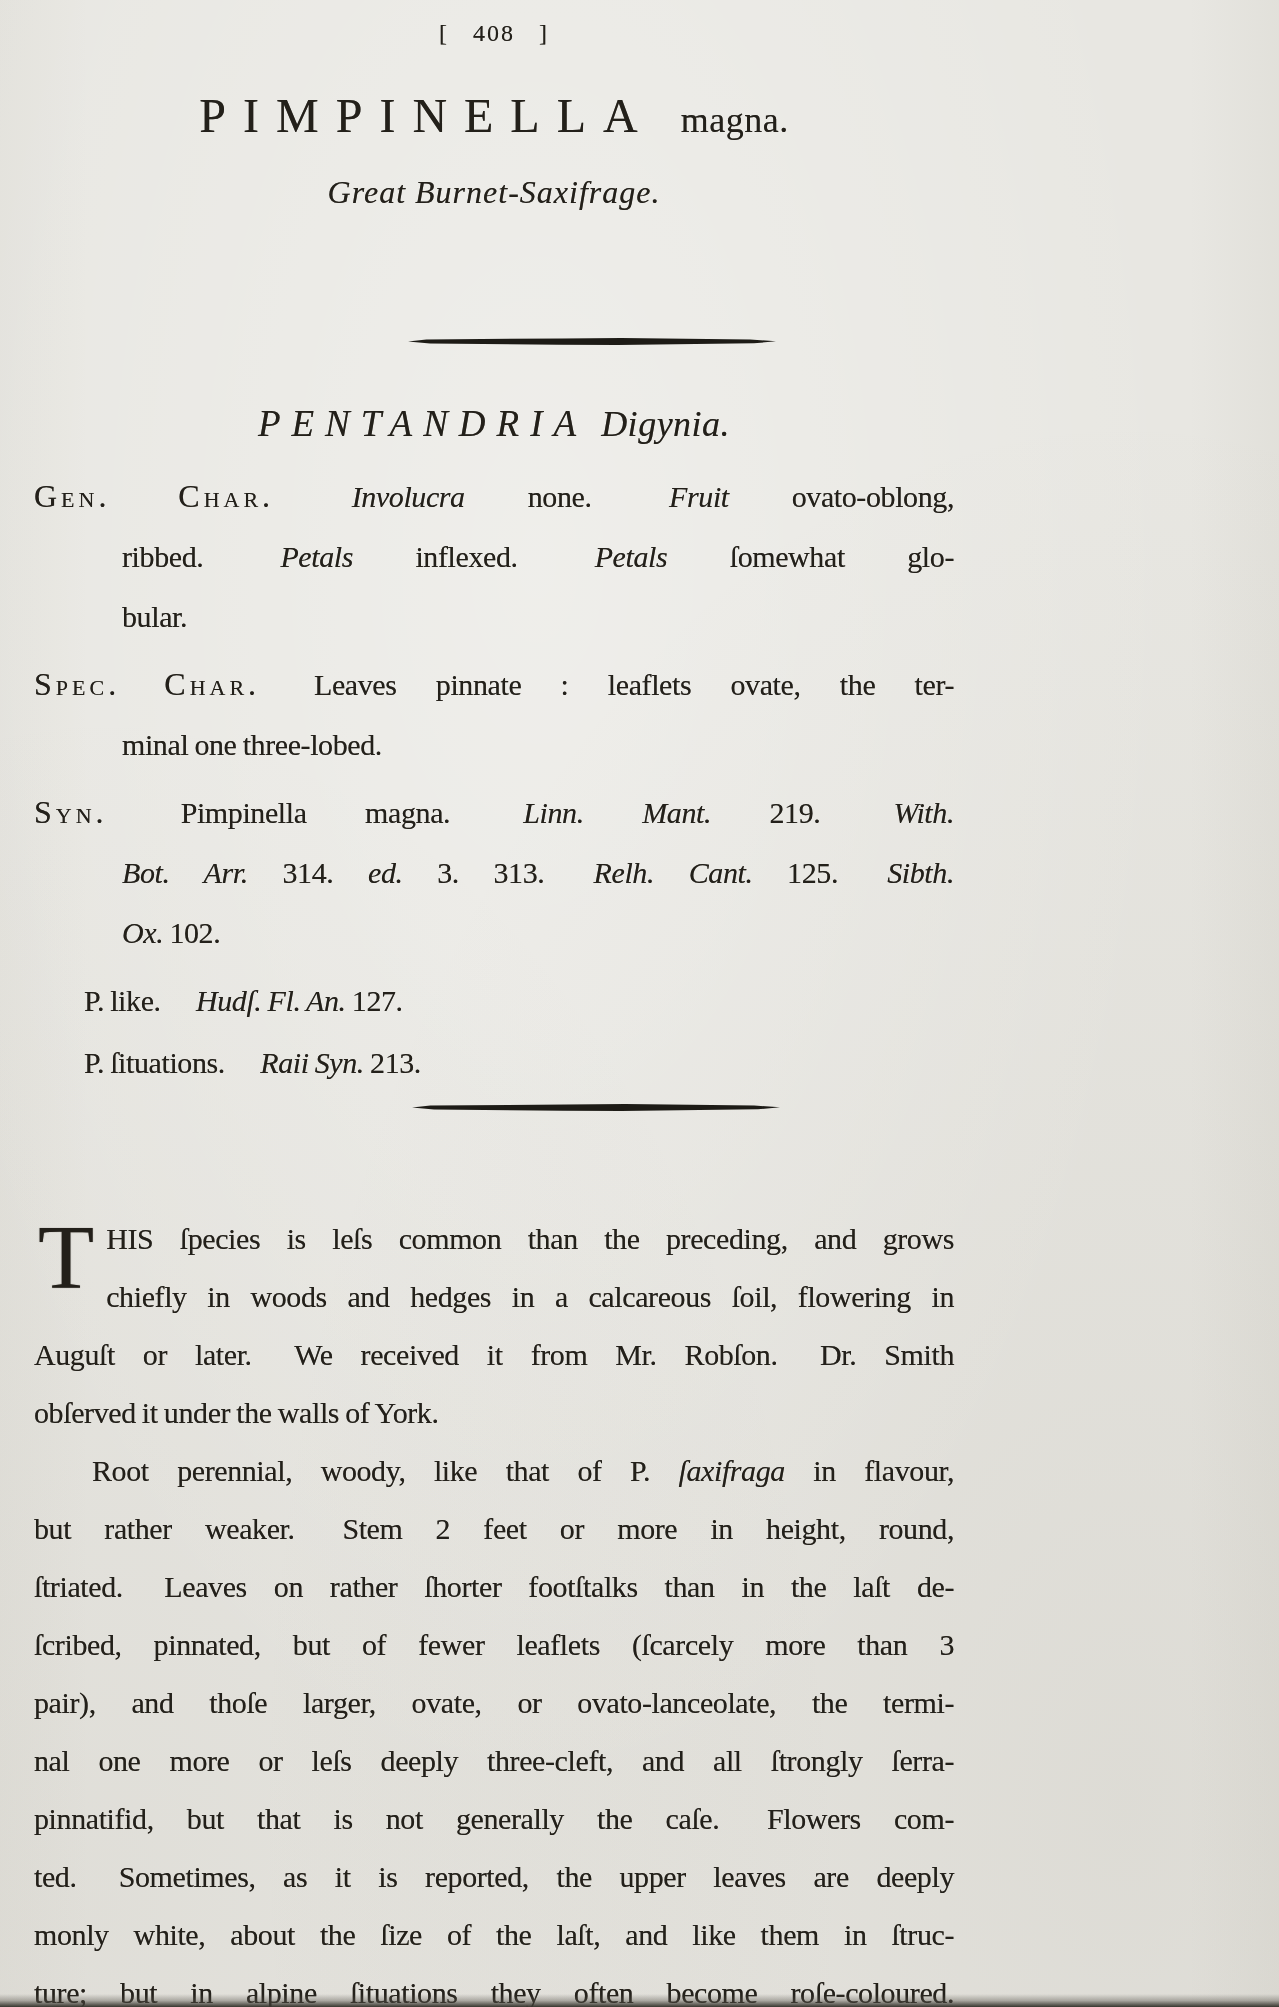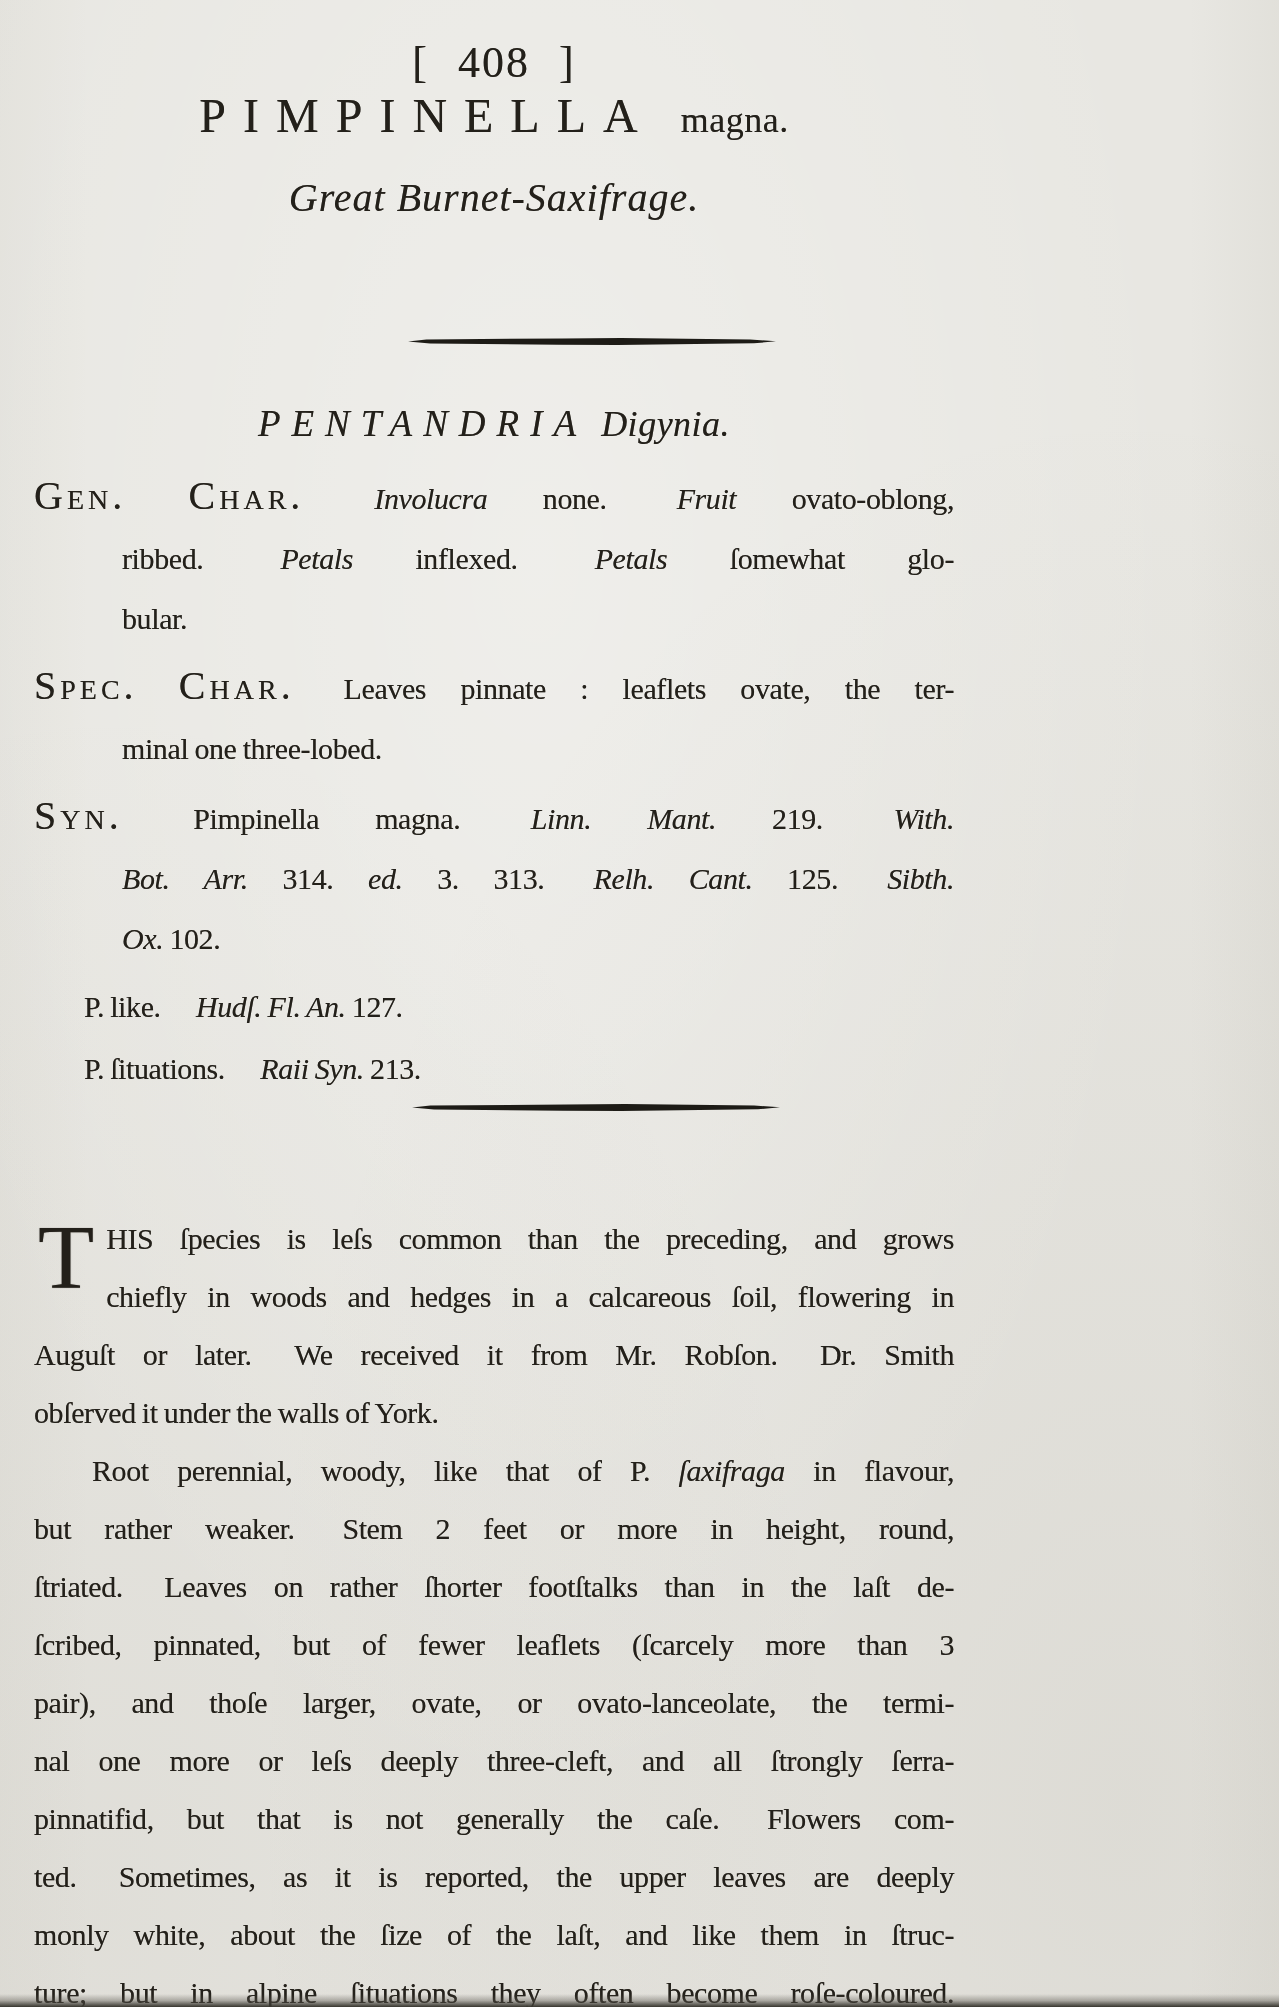--- a/index.html
+++ b/index.html
@@ -15,31 +15,31 @@
       radial-gradient(ellipse at 8% 95%, rgba(125,118,100,0.08), rgba(0,0,0,0) 45%),
       linear-gradient(90deg, rgba(150,144,128,0.06), rgba(0,0,0,0) 7%, rgba(0,0,0,0) 93%, rgba(150,144,128,0.08));
     font-family:"Liberation Serif","DejaVu Serif",serif;
     color:#23201a;
   }
   .content{position:absolute;left:34px;top:0;width:920px;}
   .ink{text-shadow:0 0 0.5px rgba(35,30,22,0.55);}
 
   .pgnum{
     position:absolute;top:20px;left:0;width:100%;
-    text-align:center;font-size:44px;word-spacing:16px;letter-spacing:2px;margin-top:17px;
+    text-align:center;font-size:24px;word-spacing:16px;letter-spacing:2px;
   }
   .title{
     position:absolute;top:88px;left:0;width:100%;
     text-align:center;white-space:nowrap;
   }
   .title .genus{font-size:48px;letter-spacing:17px;}
   .title .species{font-size:36px;letter-spacing:0.5px;margin-left:26px;}
   .subtitle{
     position:absolute;top:174px;left:0;width:100%;
-    text-align:center;font-style:italic;font-size:40px;letter-spacing:1px;
+    text-align:center;font-style:italic;font-size:32px;letter-spacing:1px;
   }
   .rule{
     position:absolute;height:7px;background:#1d1b16;width:368px;
     left:50%;
     clip-path:polygon(0% 50%,5% 22%,42% 6%,58% 0%,93% 20%,100% 48%,94% 76%,57% 100%,41% 95%,6% 78%);
   }
   .rule-1{top:338px;transform:translateX(-50%) translateX(98px);}
   .rule-2{top:1104px;transform:translateX(-50%) translateX(102px);}
   .classline{
     position:absolute;top:402px;left:0;width:100%;
@@ -56,21 +56,21 @@
   .line{
     letter-spacing:-0.4px;word-spacing:-1px;
     text-align:justify;text-align-last:justify;
   }
   .line.al{text-align:right;text-align-last:left;}
   .line.cont{padding-left:88px;}
   .line.item{padding-left:50px;line-height:62px;}
   .line.gap{margin-top:7px;}
   .line.indent{text-indent:58px;}
   .it{font-style:italic;}
-  .sc{font-variant:small-caps;letter-spacing:4px;font-size:40px;}
+  .sc{font-variant:small-caps;letter-spacing:4px;font-size:32px;}
 
   .dropcap{
     float:left;
     font-size:92px;line-height:74px;height:106px;
     padding:10px 12px 0 4px;
     text-shadow:0 0 1px rgba(35,30,22,0.6);
   }
   .page-edge{
     position:absolute;left:0;right:0;bottom:0;height:13px;
     background:linear-gradient(to bottom, rgba(90,86,78,0) 0%, rgba(90,86,78,0.40) 50%, #38362f 100%);

